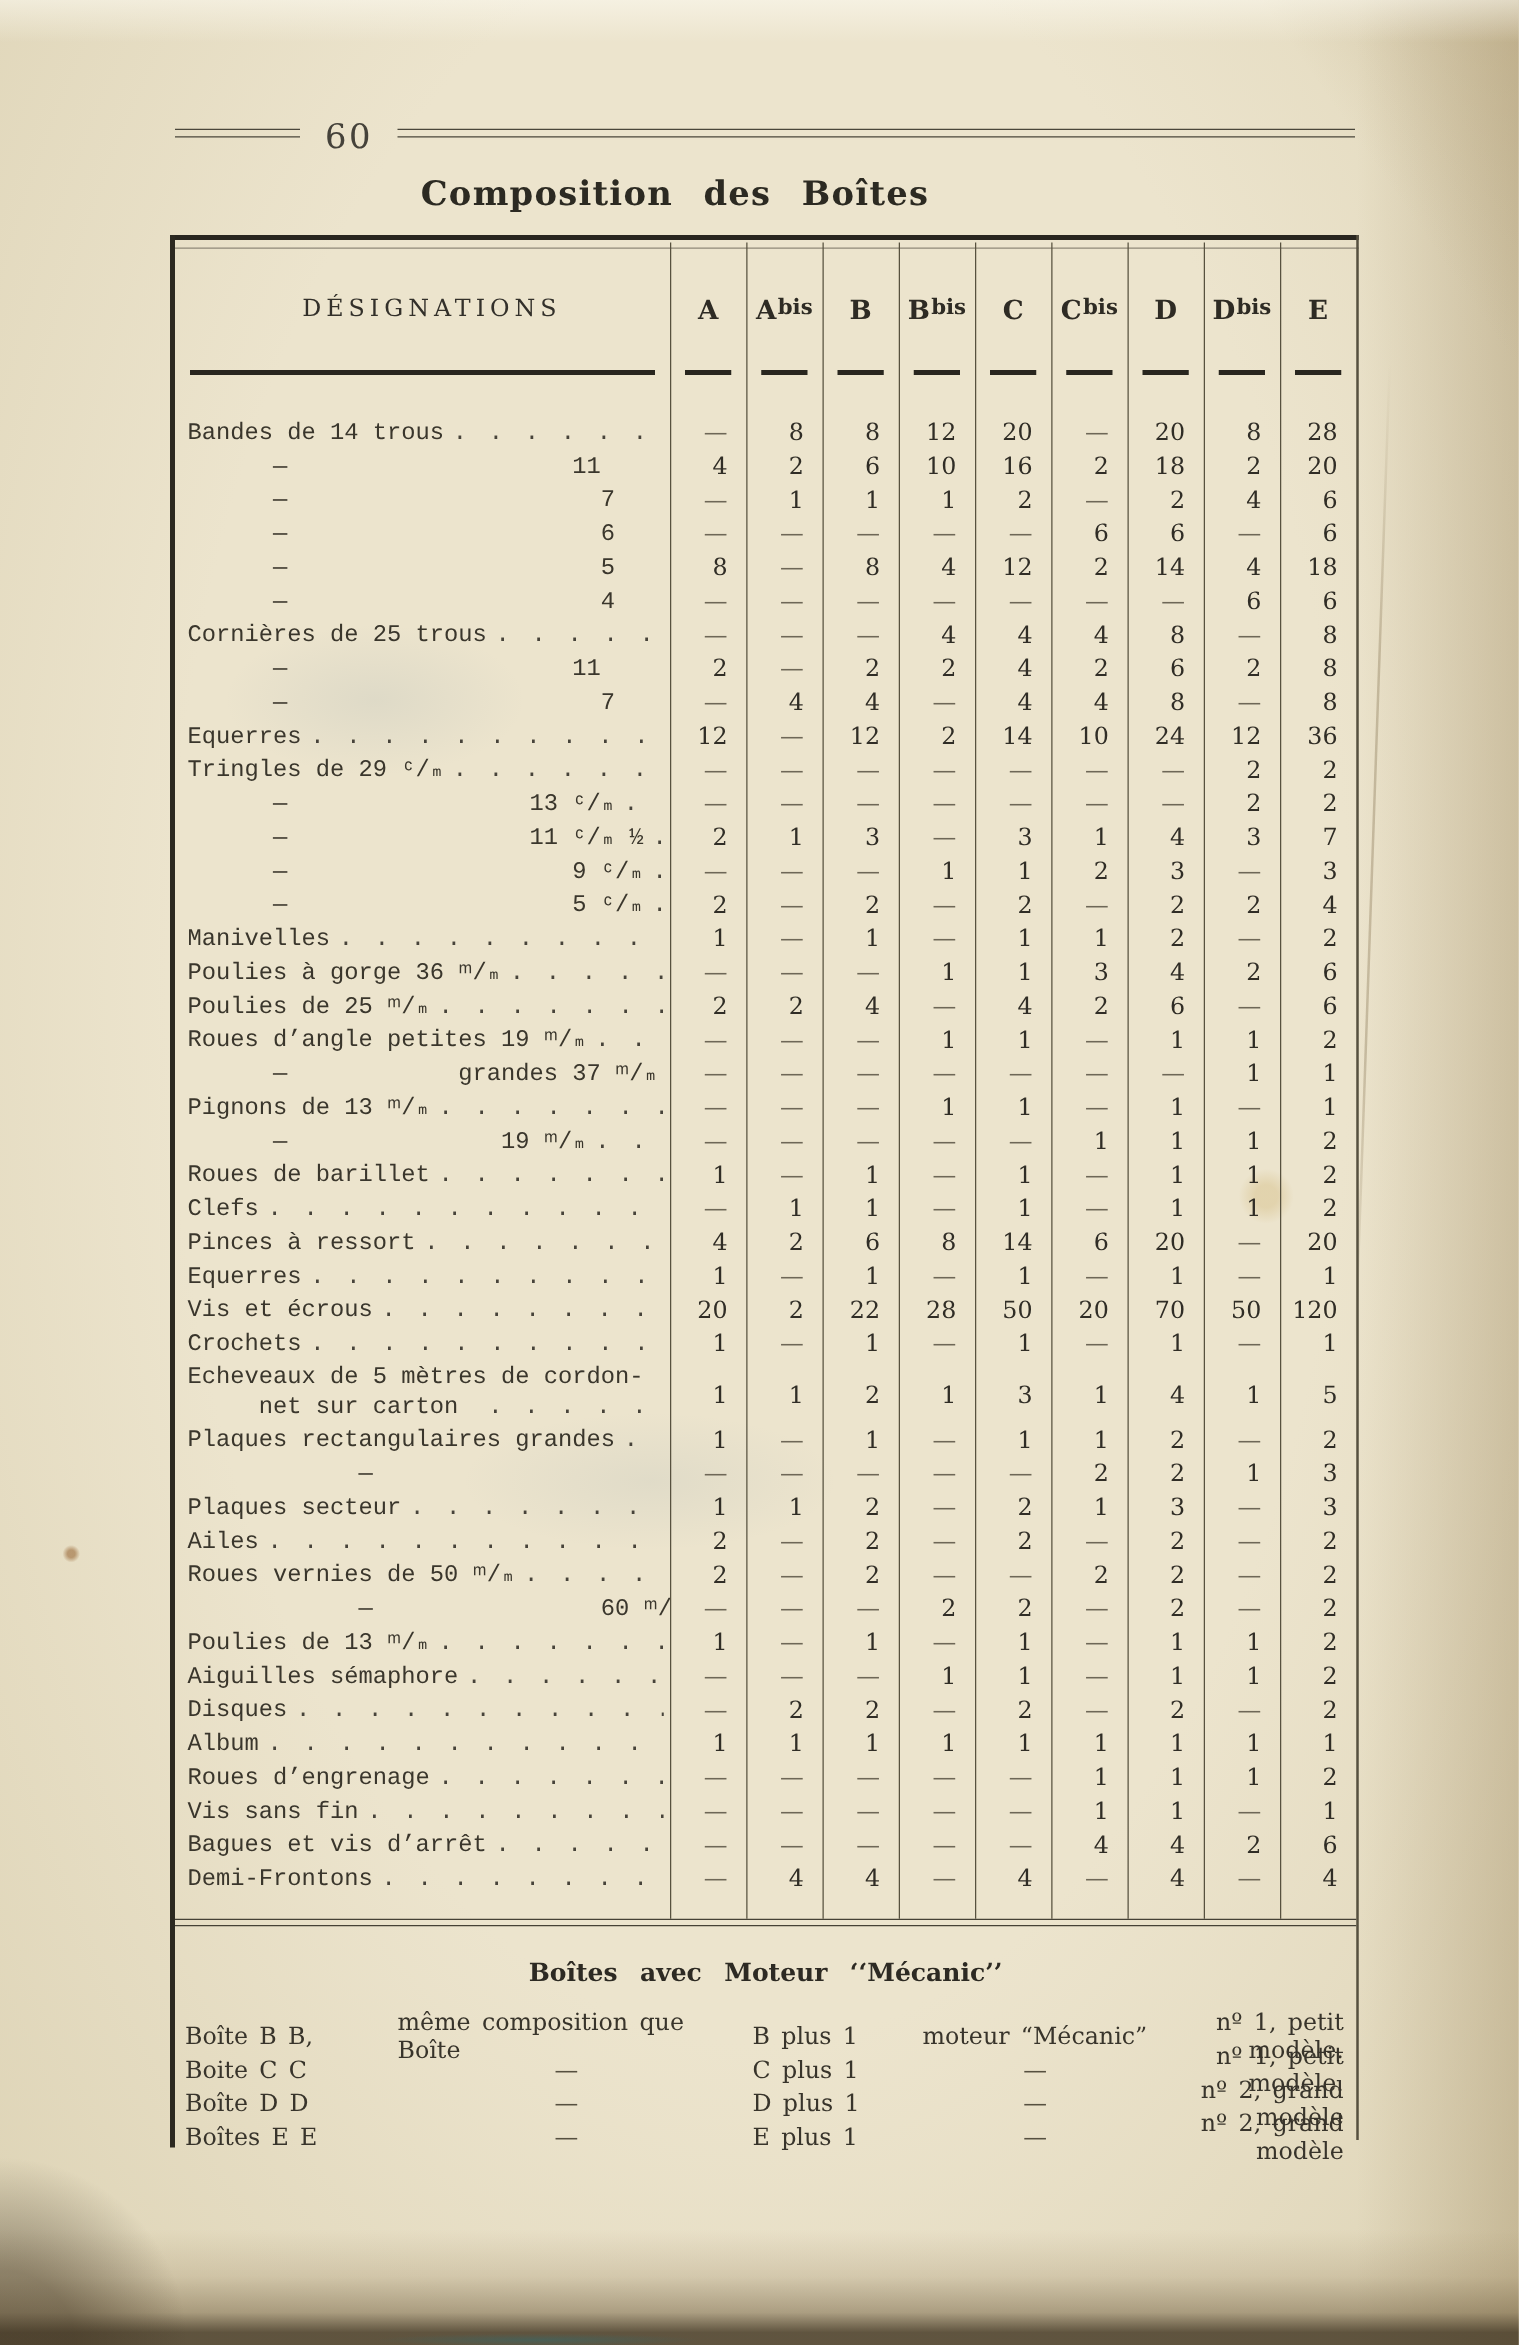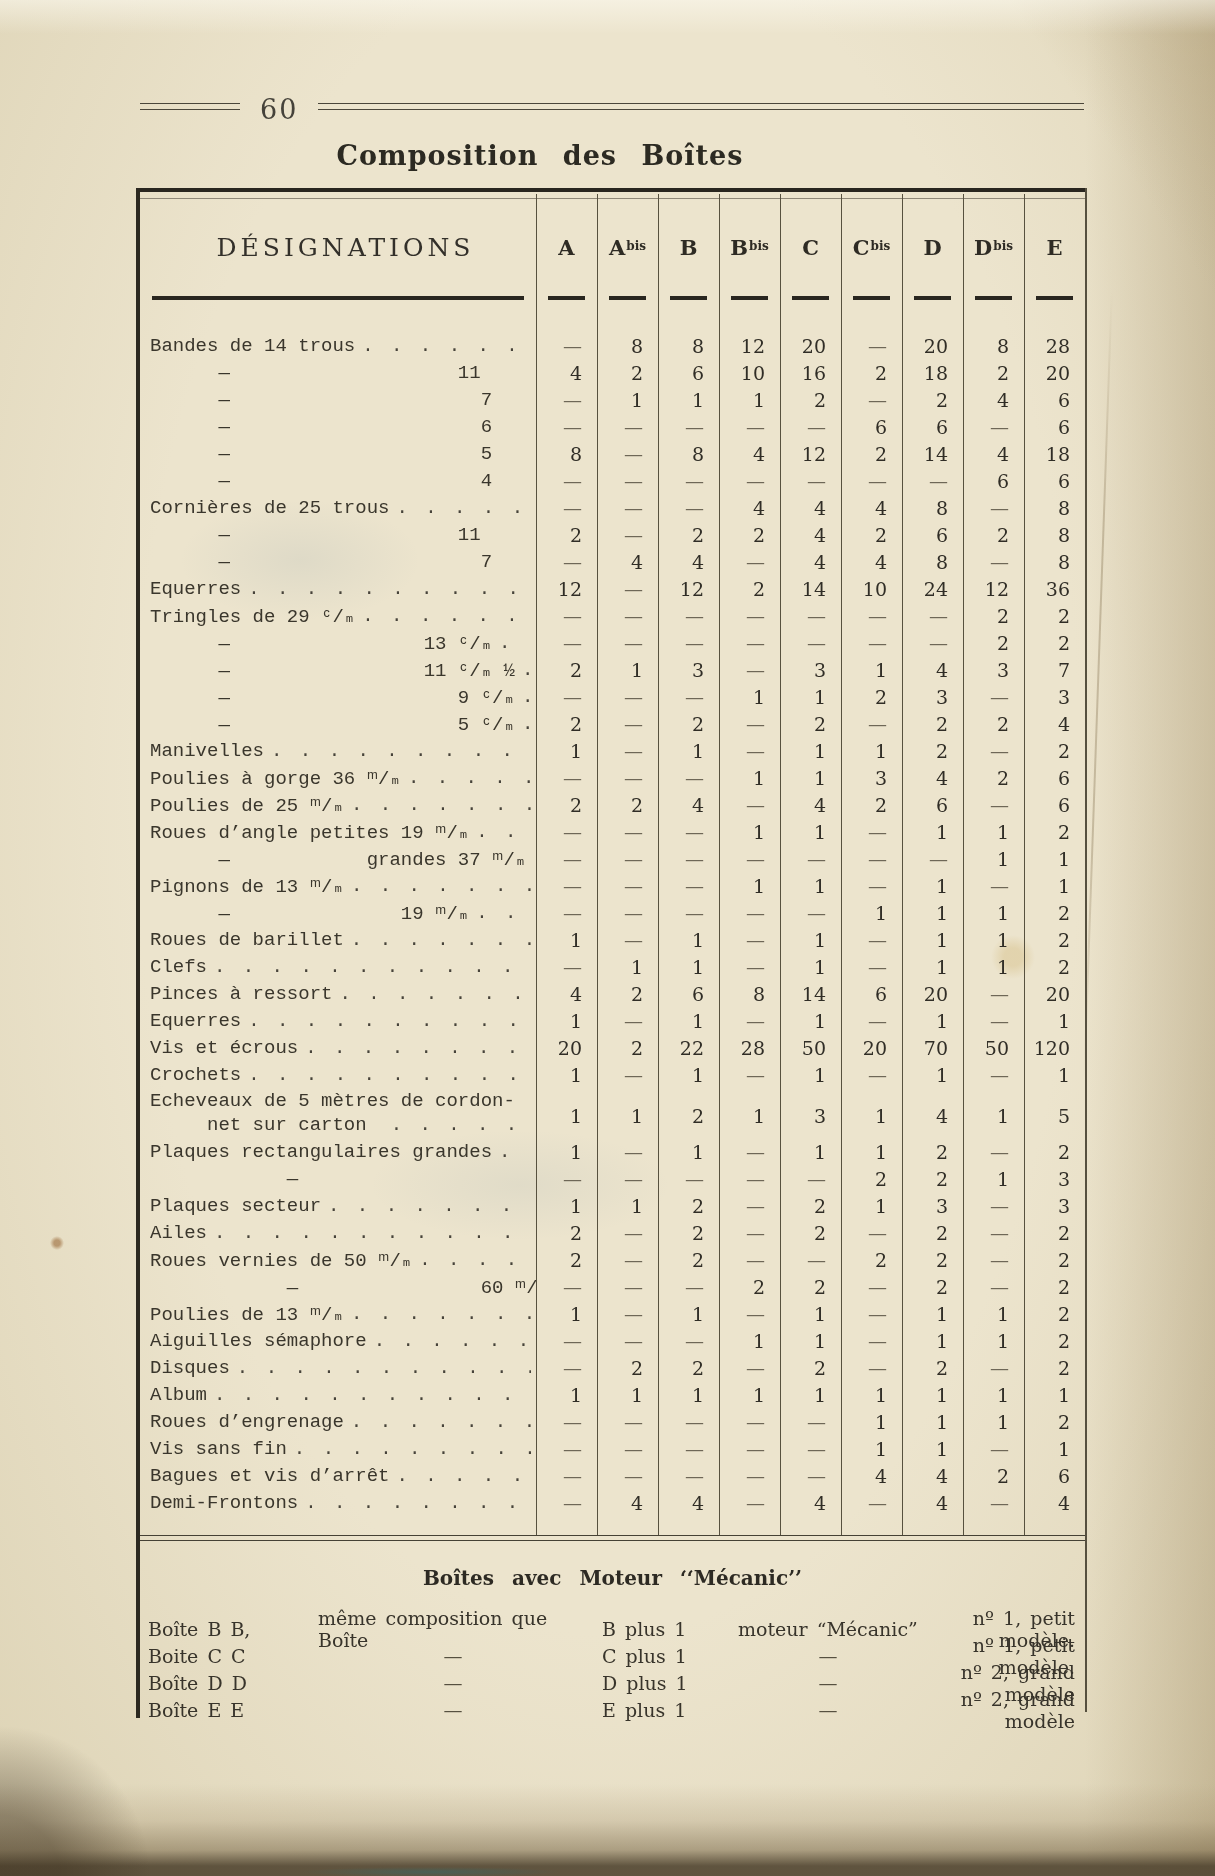--- a/index.html
+++ b/index.html
@@ -31,24 +31,24 @@
     font-size:27px;font-weight:bold;word-spacing:14px;letter-spacing:1px;color:#2c2a22;}
   
   .tbox{position:absolute;left:140px;top:188px;width:945px;height:1530px;}
   .bleft{position:absolute;left:-4px;top:0;width:4px;height:1530px;background:#2c2920;}
   .bright{position:absolute;right:-2px;top:0;width:2px;height:1524px;background:#56503f;}
   .topline{position:absolute;top:0;left:-4px;right:-2px;height:6px;border-top:4px solid #29261f;border-bottom:1px solid #8f8878;}
   .vline{position:absolute;top:6px;height:1341px;width:1px;background:#57513f;}
   .grid{display:grid;grid-template-columns:396px repeat(9,61px);}
   .thead{position:absolute;top:6px;left:0;width:945px;height:106px;}
   .hdes{display:flex;align-items:center;justify-content:center;
-    font-size:25px;letter-spacing:4px;color:#33302a;padding-left:15px;}
+    font-size:19px;letter-spacing:4px;color:#33302a;padding-left:15px;}
   .hcell{display:flex;align-items:center;justify-content:center;
     font-size:21px;font-weight:bold;color:#2e2b24;}
-  .hcell sup{font-size:12px;font-weight:bold;position:relative;top:-1px;margin-left:1px;}
+  .hcell sup{font-size:17px;font-weight:bold;position:relative;top:-1px;margin-left:1px;}
   .rulerow{position:absolute;top:102px;left:0;width:945px;height:16px;align-items:center;}
   .bar{height:4px;background:#29261f;width:62%;margin:0 auto;}
   .bar.wide{width:94%;}
   
   .tbody{position:absolute;top:118px;left:0;width:945px;padding-top:26px;}
   .row{height:27px;align-items:center;font-size:19px;}
   .row.dbl{height:50px;}
   .dcell{display:flex;align-items:center;overflow:hidden;padding-left:10px;height:100%;color:#3a362c;font-family:Liberation Mono, monospace;}
   .dcell.two{display:block;padding-top:1px;line-height:24px;}
   .flexline{display:flex;gap:17px;}
@@ -836,21 +836,21 @@
             <span class="mc5">nº 1,  petit  modèle.</span>
           </div>
           <div class="mline">
             <span class="mc1">Boîte D D</span>
             <span class="mc2 cdash">—</span>
             <span class="mc3">D plus 1</span>
             <span class="mc4 cdash">—</span>
             <span class="mc5">nº 2,  grand  modèle</span>
           </div>
           <div class="mline">
-            <span class="mc1">Boîte E E</span>
+            <span class="mc1">Boîtes E E</span>
             <span class="mc2 cdash">—</span>
             <span class="mc3">E plus 1</span>
             <span class="mc4 cdash">—</span>
             <span class="mc5">nº 2,  grand  modèle</span>
           </div>
         </div>
     </div>
   </div>
 </div>
 

